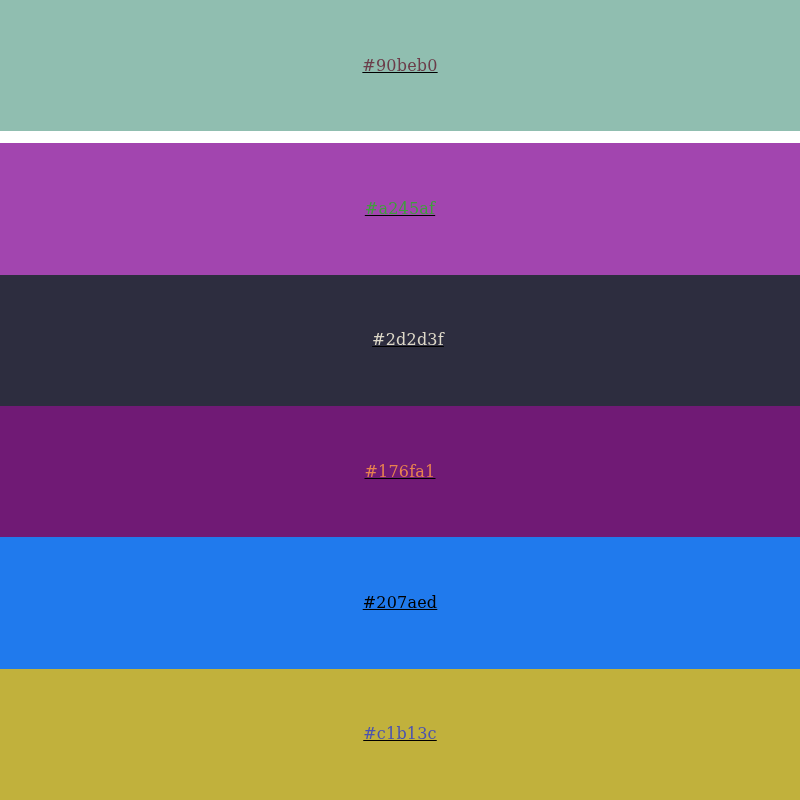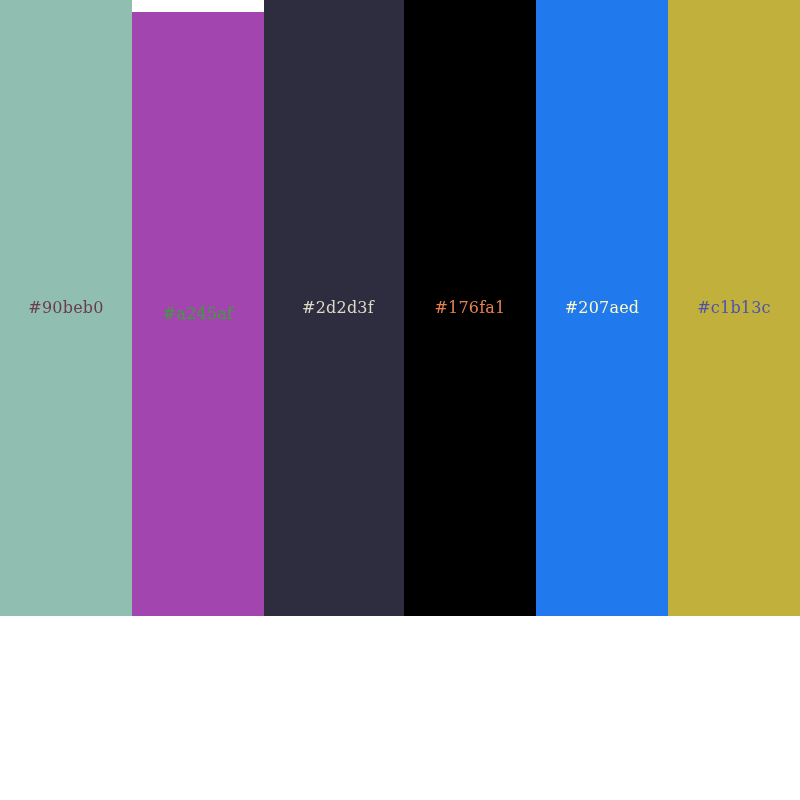--- a/index.html
+++ b/index.html
@@ -11,22 +11,24 @@
   body {
     width: 800px;
     height: 800px;
     overflow: hidden;
     background: #ffffff;
     font-family: "DejaVu Serif", "Liberation Serif", serif;
   }
 
   .swatch-stack {
     width: 800px;
-    height: 616px;
+    height: 800px;
     display: flex;
+    flex-direction: column;
+    text-decoration: underline;
   }
 
   .swatch-band {
     flex: 1 1 0;
     width: 100%;
     display: flex;
     align-items: center;
     justify-content: center;
     position: relative;
   }
@@ -52,25 +54,25 @@
   </div>
 
   <div class="swatch-band" style="background-color: rgb(162, 69, 175); margin-top: 12px;">
     <span class="swatch-label" style="color: rgb(63, 158, 60);">#a245af</span>
   </div>
 
   <div class="swatch-band" style="background-color: rgb(45, 45, 63); padding-left: 8px;">
     <span class="swatch-label" style="color: rgb(222, 217, 201);">#2d2d3f</span>
   </div>
 
-  <div class="swatch-band" style="background-color: #000000;">
+  <div class="swatch-band" style="background-color: #701a75;">
     <span class="swatch-label" style="color: rgb(232, 130, 79);">#176fa1</span>
   </div>
 
   <div class="swatch-band" style="background-color: rgb(32, 122, 237);">
-    <span class="swatch-label" style="color: #fef9c3;">#207aed</span>
+    <span class="swatch-label" style="color: #000000;">#207aed</span>
   </div>
 
   <div class="swatch-band" style="background-color: rgb(193, 177, 60);">
     <span class="swatch-label" style="color: rgb(74, 82, 176);">#c1b13c</span>
   </div>
 
 </div>
 
 </body></html>

